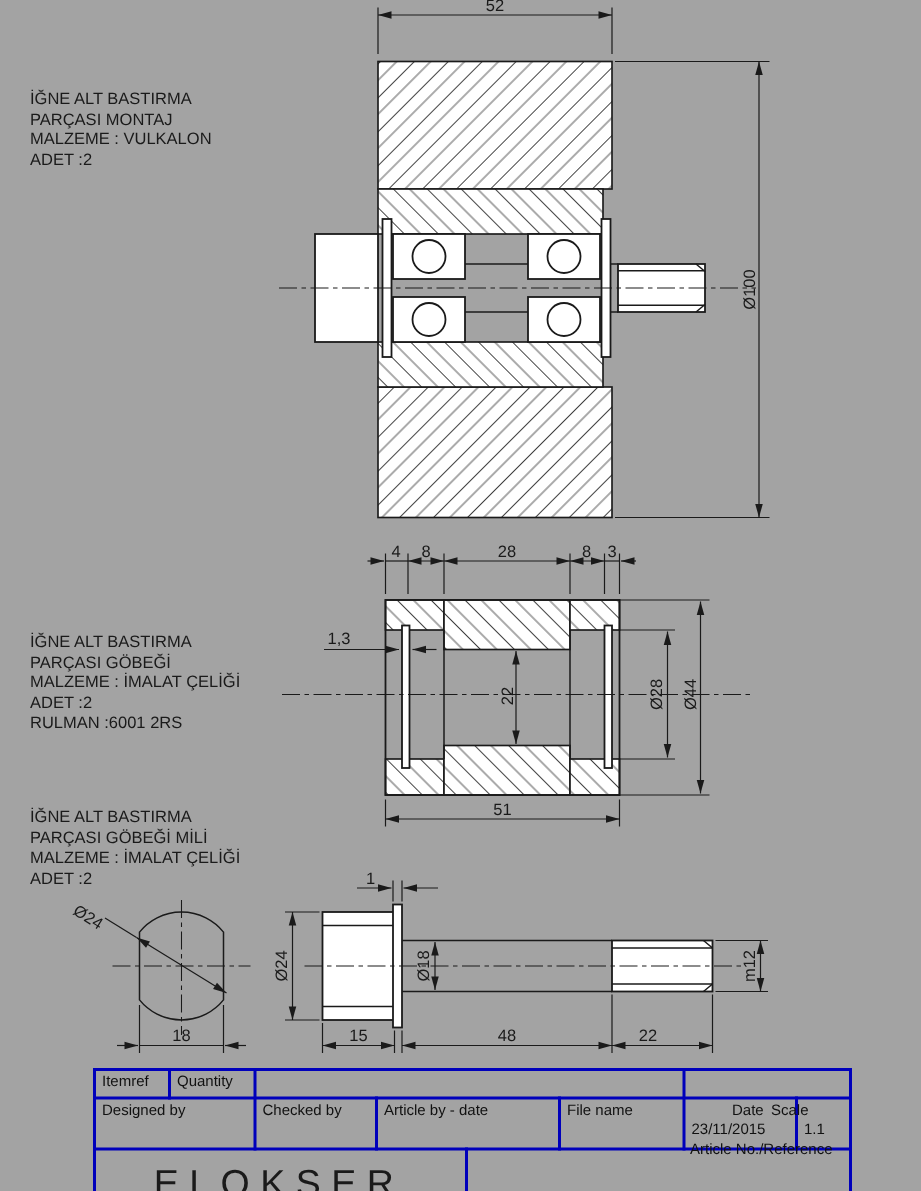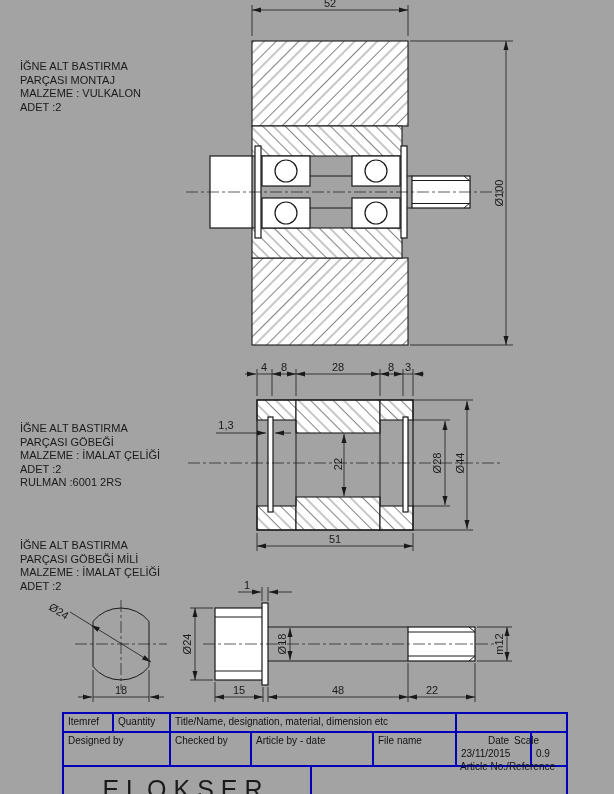--- a/index.html
+++ b/index.html
@@ -250,28 +250,27 @@
   <div class="tl" style="left:50px;top:0;width:2px;height:21px;"></div>
   <div class="tl" style="left:107px;top:0;width:2px;height:55px;"></div>
   <div class="tl" style="left:393px;top:0;width:2px;height:55px;"></div>
   <div class="tl" style="left:188px;top:19px;width:2px;height:36px;"></div>
   <div class="tl" style="left:310px;top:19px;width:2px;height:36px;"></div>
   <div class="tl" style="left:468px;top:19px;width:2px;height:36px;"></div>
   <div class="tl" style="left:248px;top:53px;width:2px;height:35px;"></div>
 
   <div class="tlabel" style="left:6px;top:4px;">Itemref</div>
   <div class="tlabel" style="left:56px;top:4px;">Quantity</div>
-  <div class="tlabel" style="left:113px;top:4px;">Title/Name, designation, material, dimension etc</div>
   <div class="tlabel" style="left:398px;top:4px;margin-top:45px;">Article No./Reference</div>
 
   <div class="tlabel" style="left:6px;top:23px;">Designed by</div>
   <div class="tlabel" style="left:113px;top:23px;">Checked by</div>
   <div class="tlabel" style="left:194px;top:23px;">Article by - date</div>
   <div class="tlabel" style="left:316px;top:23px;">File name</div>
   <div class="tlabel" style="left:399px;top:23px;padding-left:27px;">Date</div>
   <div class="tlabel" style="left:399px;top:36px;">23/11/2015</div>
   <div class="tlabel" style="left:452px;top:23px;">Scale</div>
-  <div class="tlabel" style="left:474px;top:36px;">0.9</div>
+  <div class="tlabel" style="left:474px;top:36px;">1.1</div>
 
   <div class="company">ELOKSER</div>
 </div>
 
 </div>
 
 </body></html>

